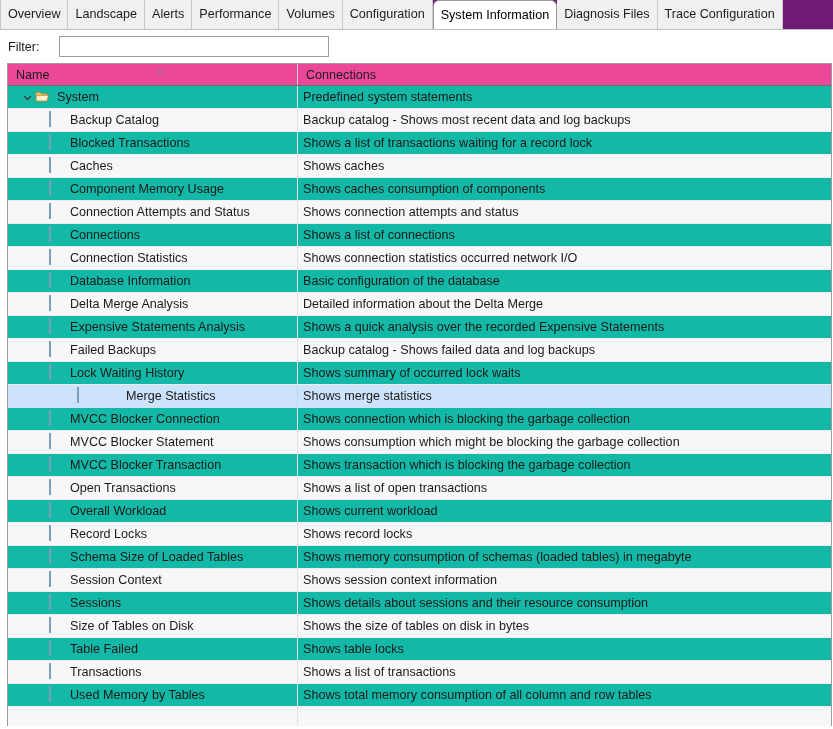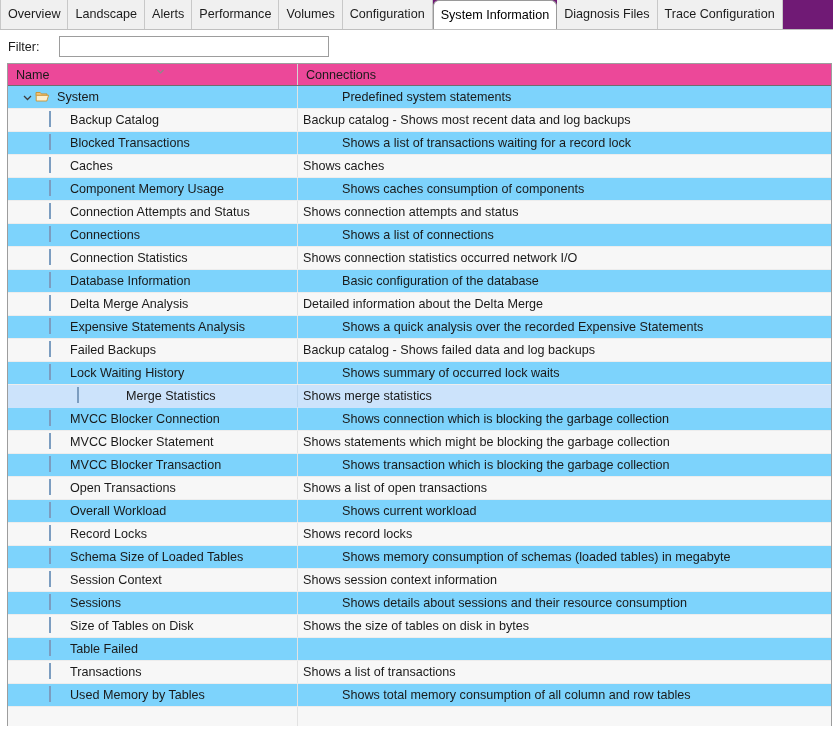--- a/index.html
+++ b/index.html
@@ -124,21 +124,21 @@
     position: relative;
   }
   .row {
     display: flex;
     height: 23px;
     box-sizing: border-box;
     border-bottom: 1px solid #ededed;
     align-items: center;
     cursor: default;
   }
-  .row.odd  { background: #7dd3fc; gap: 39px; }
+  .row.odd  { background: #14b8a6; }
   .row.even { background: #f7f7f7; }
   .row.selected { background: #cce3fb; border-bottom-color: #cce3fb; }
 
   .cell-name {
     width: 290px;
     box-sizing: border-box;
     display: flex;
     align-items: center;
     border-right: 1px solid #e2e2e2;
     height: 100%;
@@ -391,21 +391,21 @@
           <span class="name-text">MVCC Blocker Connection</span>
         </div>
         <div class="cell-desc">Shows connection which is blocking the garbage collection</div>
       </div>
       <div class="row even">
         <div class="cell-name">
           <span class="indent-child"></span>
           <span class="row-icon"><span class="icon-grid"></span></span>
           <span class="name-text">MVCC Blocker Statement</span>
         </div>
-        <div class="cell-desc">Shows statements which might be blocking the garbage collection</div>
+        <div class="cell-desc">Shows consumption which might be blocking the garbage collection</div>
       </div>
       <div class="row odd">
         <div class="cell-name">
           <span class="indent-child"></span>
           <span class="row-icon"><span class="icon-grid"></span></span>
           <span class="name-text">MVCC Blocker Transaction</span>
         </div>
         <div class="cell-desc">Shows transaction which is blocking the garbage collection</div>
       </div>
       <div class="row even">
@@ -463,20 +463,21 @@
           <span class="name-text">Size of Tables on Disk</span>
         </div>
         <div class="cell-desc">Shows the size of tables on disk in bytes</div>
       </div>
       <div class="row odd">
         <div class="cell-name">
           <span class="indent-child"></span>
           <span class="row-icon"><span class="icon-grid"></span></span>
           <span class="name-text">Table Failed</span>
         </div>
+        <div class="cell-desc">Shows table locks</div>
       </div>
       <div class="row even">
         <div class="cell-name">
           <span class="indent-child"></span>
           <span class="row-icon"><span class="icon-grid"></span></span>
           <span class="name-text">Transactions</span>
         </div>
         <div class="cell-desc">Shows a list of transactions</div>
       </div>
       <div class="row odd">

